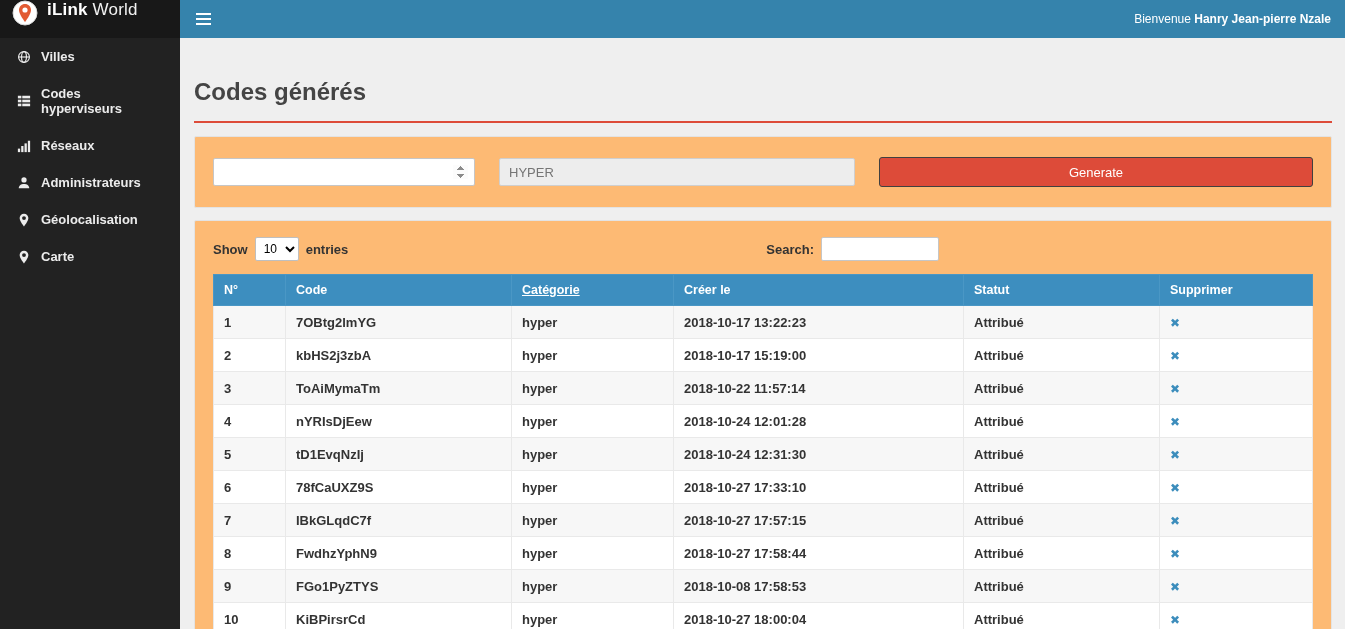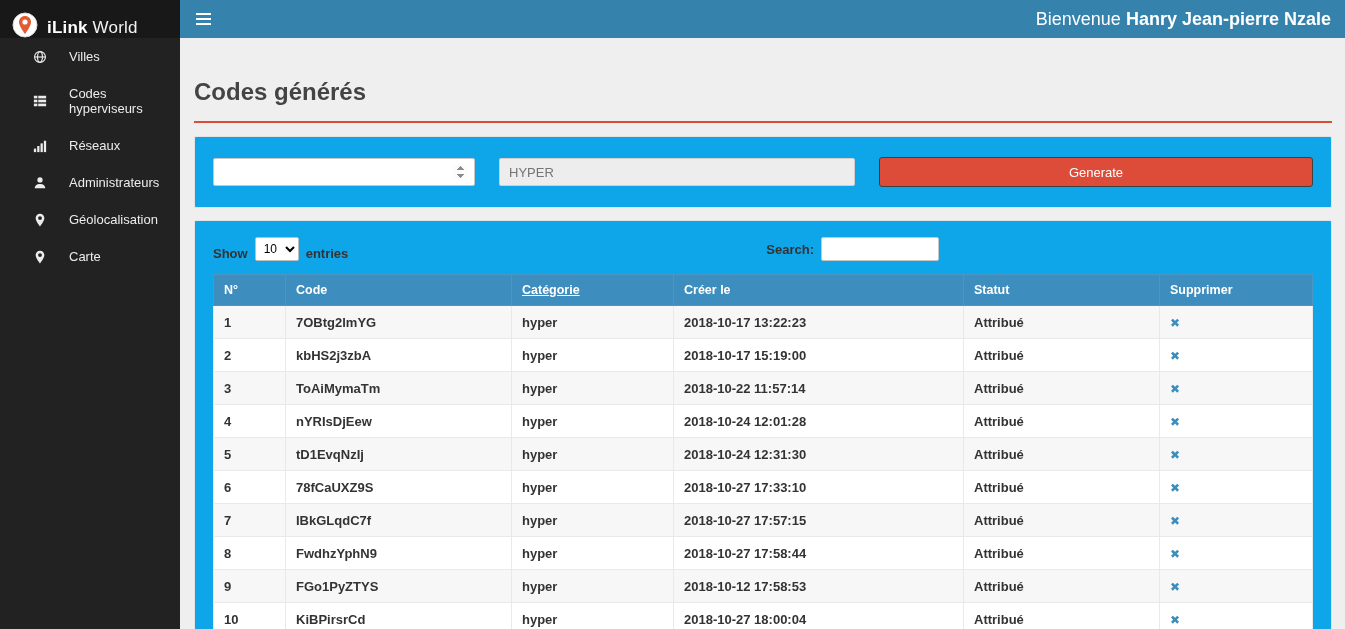--- a/index.html
+++ b/index.html
@@ -7,70 +7,70 @@
   body {
     width:1345px; height:629px; overflow:hidden;
     font-family:"Liberation Sans","DejaVu Sans",sans-serif;
     background:#efefef; color:#333;
   }
 
   
   .topbar { position:fixed; top:0; left:0; width:1345px; height:38px; display:flex; z-index:10; }
   .logo-box {
     width:180px; height:38px; background:#181818; color:#fff;
-    display:flex; align-items:flex-end; gap:9px; padding-left:12px;
+    display:flex; align-items:flex-start; gap:9px; padding-left:12px;
   }
   .brand { font-size:17px; letter-spacing:.2px; }
   .brand .b { font-weight:bold; }
   .brand .l { font-weight:normal; color:#f2f2f2; }
   .navbar {
     flex:1; background:#3583ac; display:flex; align-items:center;
     justify-content:space-between; padding:0 14px;
   }
   .burger { display:inline-flex; flex-direction:column; gap:3px; cursor:pointer; padding:4px 2px; }
   .burger span { display:block; width:15px; height:2px; background:#fff; }
-  .welcome { color:#fff; font-size:18px; }
+  .welcome { color:#fff; font-size:12px; }
   .welcome .name { font-weight:bold; }
 
   
   .sidebar { position:fixed; top:38px; left:0; bottom:0; width:180px; background:#222222; }
   .side-item {
-    display:flex; align-items:center; gap:22px; padding:11px 32px;
-    color:#ececec; font-size:13px; font-weight:400; cursor:pointer;
+    display:flex; align-items:center; gap:10px; padding:11px 16px;
+    color:#ececec; font-size:13px; font-weight:700; cursor:pointer;
   }
   .side-icon { width:15px; height:15px; display:inline-flex; align-items:center; justify-content:center; flex:0 0 15px; }
   .side-icon svg { width:14px; height:14px; }
 
   
   .main { margin-left:180px; padding:52px 11px 0 12px; }
   .page-title { font-size:24px; font-weight:600; color:#444; margin:26px 2px 0 2px; }
   hr.red-rule { border:0; border-top:2px solid #dd4b39; margin:15px 2px 13px 2px; }
 
-  .panel { background:#0ea5e9; border:1px solid #e3e3e3; border-radius:2px; margin:0 2px 12px 2px; }
+  .panel { background:#fdba74; border:1px solid #e3e3e3; border-radius:2px; margin:0 2px 12px 2px; }
   .panel.form-panel { padding:20px 18px; }
   .panel.table-panel { padding:16px 18px 12px; }
 
   
   .form-row { display:flex; align-items:center; gap:24px; }
   .num-input {
     width:262px; height:28px; border:1px solid #c6c6c6; border-radius:2px;
     padding:2px 6px; font-size:13px; font-family:inherit;
   }
   input[type=number]::-webkit-inner-spin-button { opacity:1; }
   .hyper-input {
     width:356px; height:28px; border:1px solid #cfcfcf; border-radius:2px;
     background:#ededed; color:#8f8f8f; padding:2px 9px; font-size:13px; font-family:inherit;
   }
   .generate-btn {
     flex:1; height:30px; background:#dd4b39; border:1px solid #404040; border-radius:3px;
     color:#fff; font-size:13px; font-family:inherit; cursor:pointer;
   }
 
   
-  .controls { display:flex; align-items:flex-end; font-size:13px; font-weight:bold; color:#333; margin-bottom:13px; }
+  .controls { display:flex; align-items:center; font-size:13px; font-weight:bold; color:#333; margin-bottom:13px; }
   .controls .lbl { margin:0 7px; }
   .page-size-select {
     height:24px; border:1px solid #bfbfbf; border-radius:2px; font-size:12px;
     font-family:inherit; padding:0 4px; background:#fff;
   }
   .search-group { margin-left:auto; margin-right:34%; display:flex; align-items:center; gap:7px; }
   .search-input { width:118px; height:24px; border:1px solid #c6c6c6; border-radius:2px; padding:2px 6px; font-size:12px; font-family:inherit; }
 
   
   table.codes { width:100%; border-collapse:collapse; font-size:13px; }
@@ -282,21 +282,21 @@
           <td>FwdhzYphN9</td>
           <td>hyper</td>
           <td>2018-10-27 17:58:44</td>
           <td>Attribué</td>
           <td><span class="del">✖</span></td>
         </tr>
         <tr>
           <td>9</td>
           <td>FGo1PyZTYS</td>
           <td>hyper</td>
-          <td>2018-10-12 17:58:53</td>
+          <td>2018-10-08 17:58:53</td>
           <td>Attribué</td>
           <td><span class="del">✖</span></td>
         </tr>
         <tr>
           <td>10</td>
           <td>KiBPirsrCd</td>
           <td>hyper</td>
           <td>2018-10-27 18:00:04</td>
           <td>Attribué</td>
           <td><span class="del">✖</span></td>

